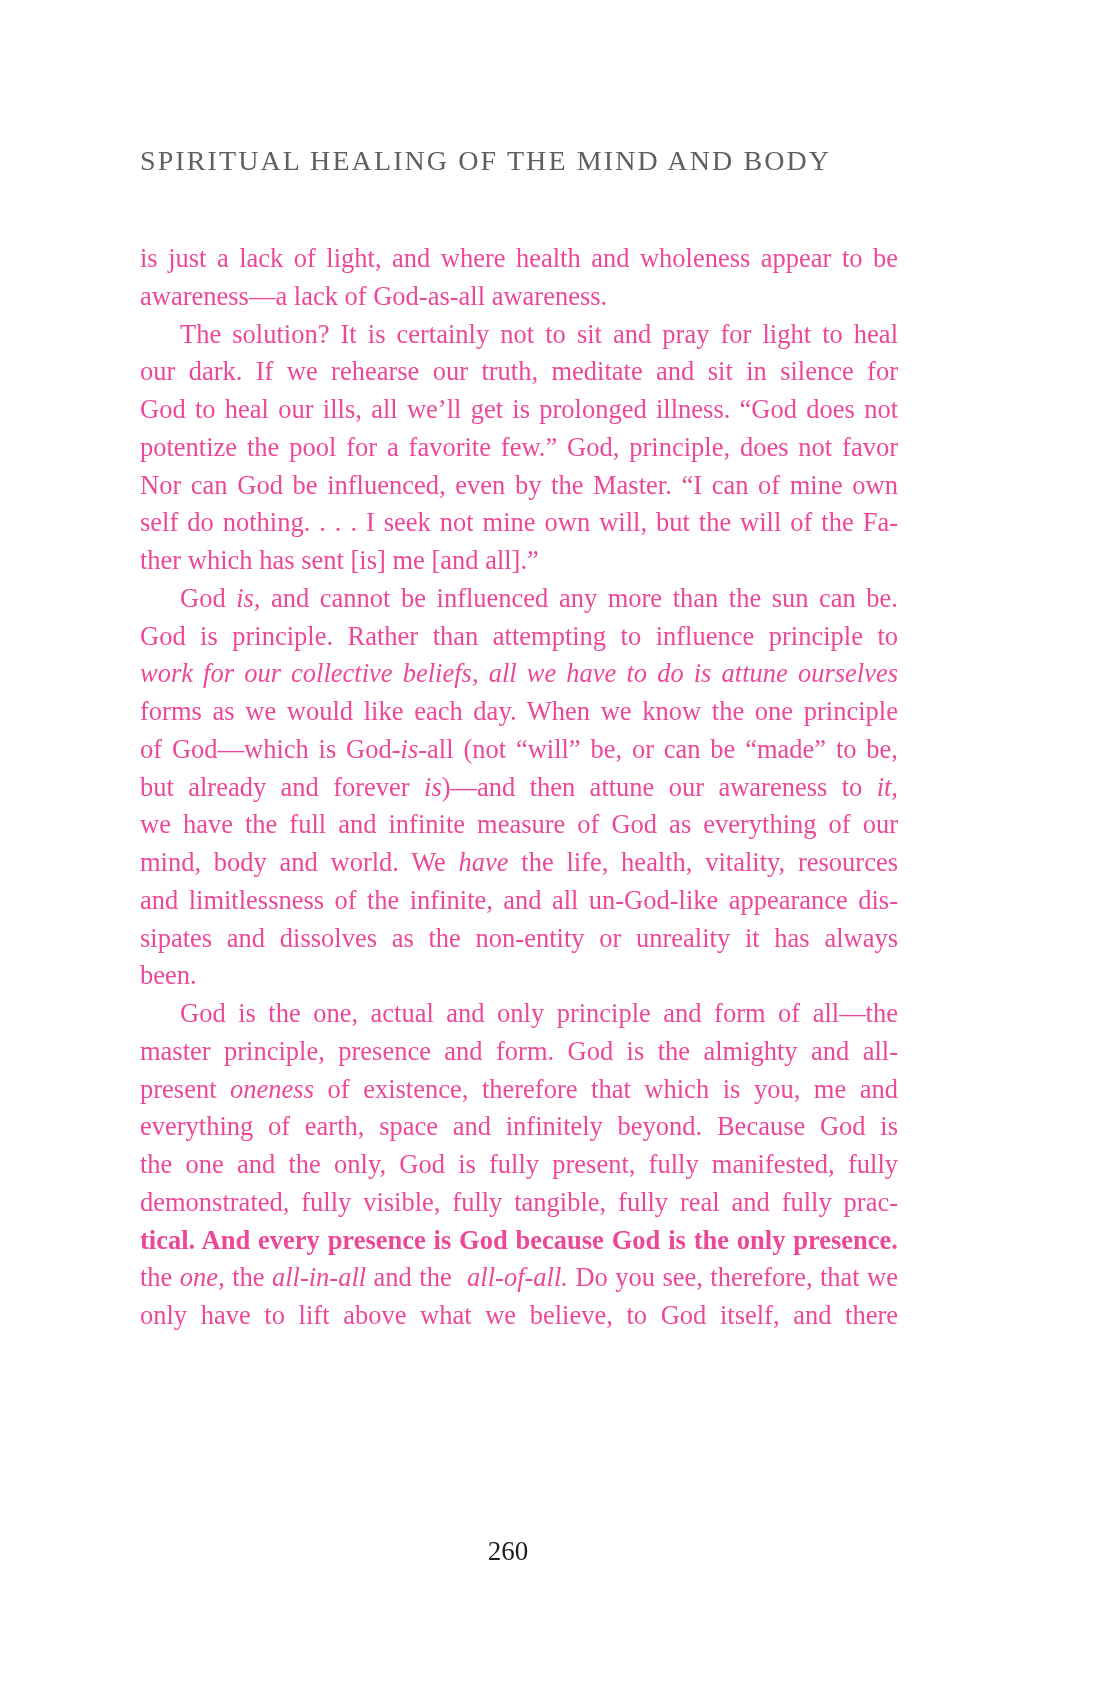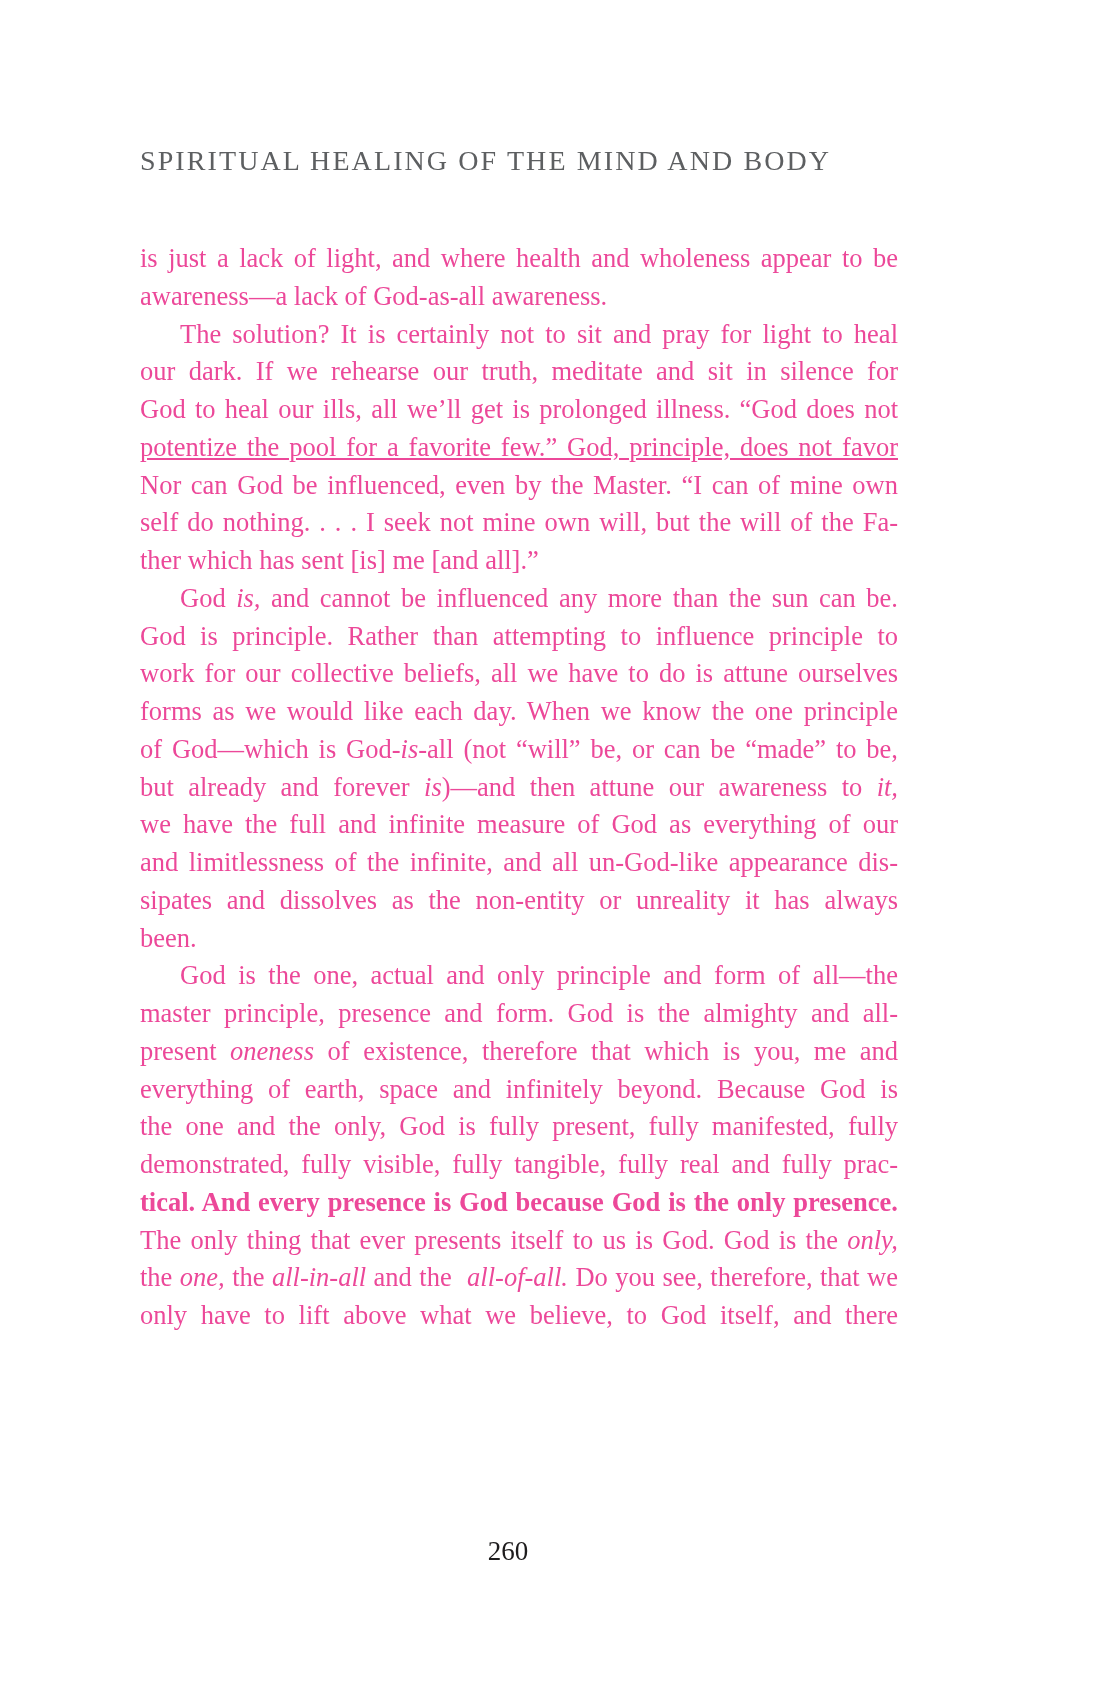--- a/index.html
+++ b/index.html
@@ -36,41 +36,41 @@
 <body>
 
 <div class="page">
   <div class="running-head">SPIRITUAL HEALING OF THE MIND AND BODY</div>
   <div class="body-text" id="body-text">
       <div class="line"><span style="white-space: normal;">is just a lack of light, and where health and wholeness appear to be</span></div>
       <div class="line last"><span style="white-space: normal;">awareness—a lack of God-as-all awareness.</span></div>
       <div class="line indent"><span style="white-space: normal;">The solution? It is certainly not to sit and pray for light to heal</span></div>
       <div class="line"><span style="white-space: normal;">our dark. If we rehearse our truth, meditate and sit in silence for</span></div>
       <div class="line"><span style="white-space: normal;">God to heal our ills, all we’ll get is prolonged illness. “God does not</span></div>
-      <div class="line"><span style="white-space: normal; text-decoration: underline;">potentize the pool for a favorite few.” God, principle, does not favor</span></div>
+      <div class="line"><span style="white-space: normal;">potentize the pool for a favorite few.” God, principle, does not favor</span></div>
       <div class="line"><span style="white-space: normal;">Nor can God be influenced, even by the Master. “I can of mine own</span></div>
       <div class="line"><span style="white-space: normal;">self do nothing. . . . I seek not mine own will, but the will of the Fa-</span></div>
       <div class="line last"><span style="white-space: normal;">ther which has sent [is] me [and all].”</span></div>
       <div class="line indent"><span style="white-space: normal;">God </span><i style="white-space: normal;">is,</i><span style="white-space: normal;"> and cannot be influenced any more than the sun can be.</span></div>
       <div class="line"><span style="white-space: normal;">God is principle. Rather than attempting to influence principle to</span></div>
-      <div class="line"><span style="white-space: normal;">work for our collective beliefs, all we have to do is attune ourselves</span></div>
+      <div class="line"><span style="white-space: normal; font-style: italic;">work for our collective beliefs, all we have to do is attune ourselves</span></div>
       <div class="line"><span style="white-space: normal;">forms as we would like each day. When we know the one principle</span></div>
       <div class="line"><span style="white-space: normal;">of God—which is God-</span><i style="white-space: normal;">is</i><span style="white-space: normal;">-all (not “will” be, or can be “made” to be,</span></div>
       <div class="line"><span style="white-space: normal;">but already and forever </span><i style="white-space: normal;">is</i><span style="white-space: normal;">)—and then attune our awareness to </span><i style="white-space: normal;">it,</i></div>
       <div class="line"><span style="white-space: normal;">we have the full and infinite measure of God as everything of our</span></div>
+      <div class="line"><span style="white-space: normal;">mind, body and world. We </span><i style="white-space: normal;">have</i><span style="white-space: normal;"> the life, health, vitality, resources</span></div>
       <div class="line"><span style="white-space: normal;">and limitlessness of the infinite, and all un-God-like appearance dis-</span></div>
       <div class="line"><span style="white-space: normal;">sipates and dissolves as the non-entity or unreality it has always</span></div>
       <div class="line last"><span style="white-space: normal;">been.</span></div>
       <div class="line indent"><span style="white-space: normal;">God is the one, actual and only principle and form of all—the</span></div>
       <div class="line"><span style="white-space: normal;">master principle, presence and form. God is the almighty and all-</span></div>
       <div class="line"><span style="white-space: normal;">present </span><i style="white-space: normal;">oneness</i><span style="white-space: normal;"> of existence, therefore that which is you, me and</span></div>
       <div class="line"><span style="white-space: normal;">everything of earth, space and infinitely beyond. Because God is</span></div>
       <div class="line"><span style="white-space: normal;">the one and the only, God is fully present, fully manifested, fully</span></div>
       <div class="line"><span style="white-space: normal;">demonstrated, fully visible, fully tangible, fully real and fully prac-</span></div>
       <div class="line"><span style="white-space: normal; font-weight: bold;">tical. And every presence is God because God is the only presence.</span></div>
-      <div class="line"><span style="white-space: normal;">The only thing that ever presents itself to us is God. God is the </span><i style="white-space: normal;">only,</i></div>
       <div class="line"><span style="white-space: normal;">the </span><i style="white-space: normal;">one,</i><span style="white-space: normal;"> the </span><i style="white-space: normal;">all-in-all</i><span style="white-space: normal;"> and the </span><i style="white-space: normal; margin-left: 8px;">all-of-all.</i><span style="white-space: normal;"> Do you see, therefore, that we</span></div>
       <div class="line"><span style="white-space: normal;">only have to lift above what we believe, to God itself, and there</span></div>
     </div>
   <div class="page-number">
     <span>260</span>
   </div>
 </div>
 
 </body></html>

